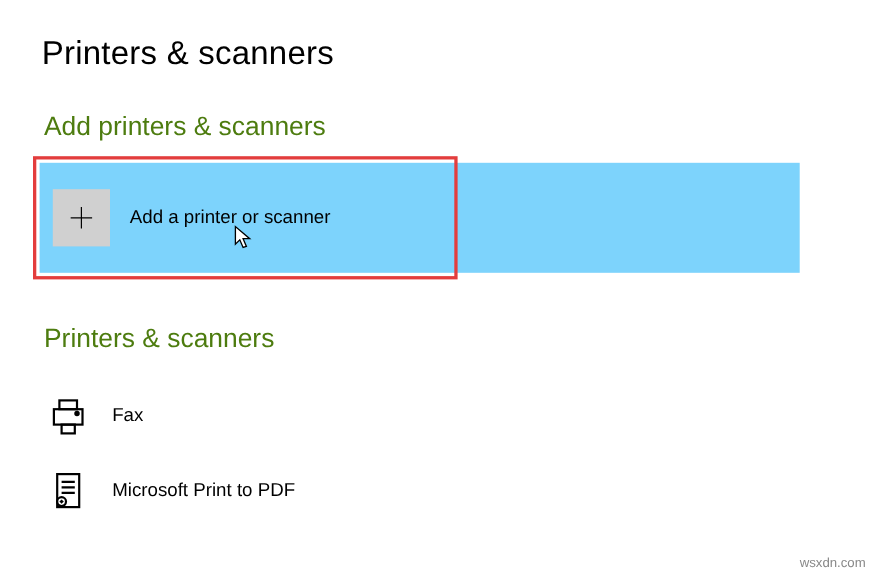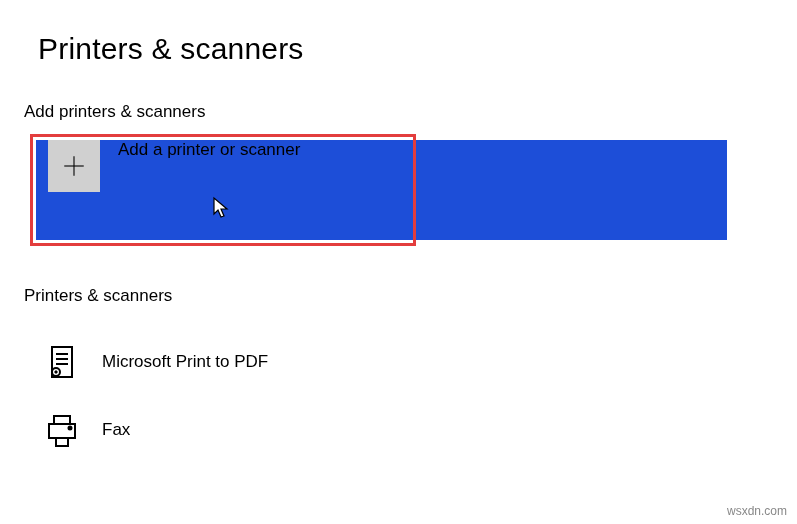--- a/index.html
+++ b/index.html
@@ -16,34 +16,34 @@
       overflow: hidden;
     }
     .page-title {
       font-size: 30px;
       font-weight: 400;
       color: #000;
       padding: 32px 0 0 38px;
       letter-spacing: 0.2px;
     }
     .section-heading {
-      font-size: 17px;
+      font-size: 24px;
       font-weight: 400;
-      color: #000000;
-      padding-left: 24px;
+      color: #4d7c0f;
+      padding-left: 40px;
       margin-top: 36px;
     }
     .add-row {
       margin-top: 18px;
       margin-left: 36px;
       margin-right: 70px;
       height: 100px;
-      background: #1d4ed8;
+      background: #7dd3fc;
       display: flex;
-      align-items: flex-start;
+      align-items: center;
       position: relative;
     }
     .highlight-box {
       position: absolute;
       top: -6px;
       left: -6px;
       width: 386px;
       height: 112px;
       border: 3px solid #e33d3d;
       pointer-events: none;
@@ -132,38 +132,38 @@
   </svg>
 </div>
 
 <h2 class="section-heading" style="margin-top:46px;">Printers &amp; scanners</h2>
 
 <div class="device-list">
 
   <div class="device-row">
     <div class="device-icon">
       <svg viewBox="0 0 40 40" fill="none" stroke="#000" stroke-width="2">
+        <rect x="7" y="14" width="26" height="14"></rect>
+        <rect x="12" y="6" width="16" height="8"></rect>
+        <rect x="14" y="28" width="12" height="8"></rect>
+        <circle cx="28" cy="18" r="1.5" fill="#000"></circle>
+      </svg>
+    </div>
+    <span class="device-label">Fax</span>
+  </div>
+
+  <div class="device-row">
+    <div class="device-icon">
+      <svg viewBox="0 0 40 40" fill="none" stroke="#000" stroke-width="2">
         <rect x="10" y="5" width="20" height="30"></rect>
         <line x1="14" y1="12" x2="26" y2="12"></line>
         <line x1="14" y1="17" x2="26" y2="17"></line>
         <line x1="14" y1="22" x2="26" y2="22"></line>
         <circle cx="14" cy="30" r="4" fill="#fff"></circle>
         <path d="M12 30 L14 28 L16 30 L14 32 Z" fill="#000" stroke="none"></path>
       </svg>
     </div>
     <span class="device-label">Microsoft Print to PDF</span>
   </div>
 
-  <div class="device-row">
-    <div class="device-icon">
-      <svg viewBox="0 0 40 40" fill="none" stroke="#000" stroke-width="2">
-        <rect x="7" y="14" width="26" height="14"></rect>
-        <rect x="12" y="6" width="16" height="8"></rect>
-        <rect x="14" y="28" width="12" height="8"></rect>
-        <circle cx="28" cy="18" r="1.5" fill="#000"></circle>
-      </svg>
-    </div>
-    <span class="device-label">Fax</span>
-  </div>
-
 </div>
 
 <div class="watermark">wsxdn.com</div>
 
 </body></html>

